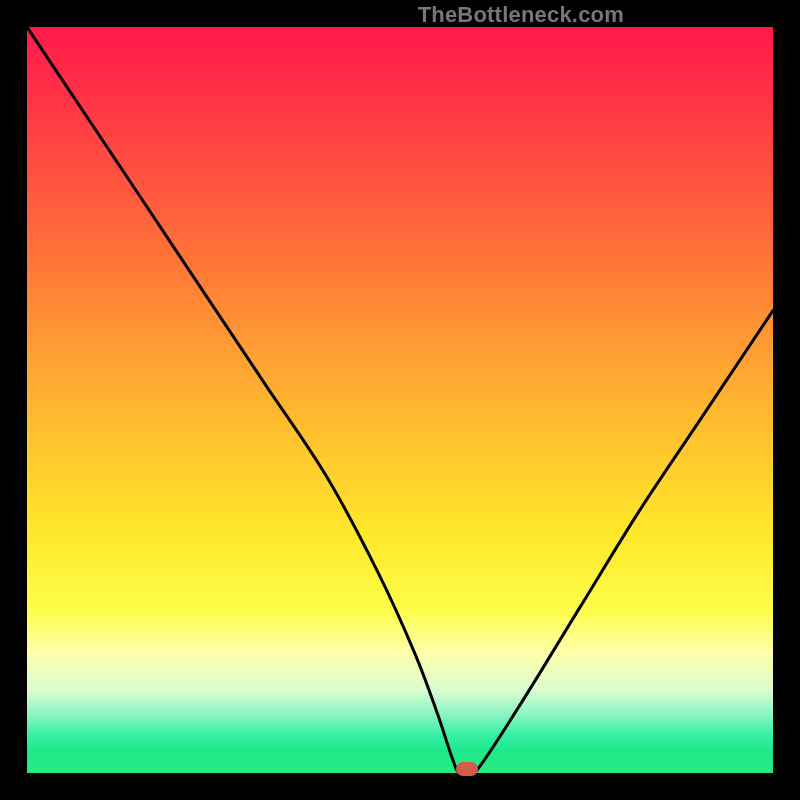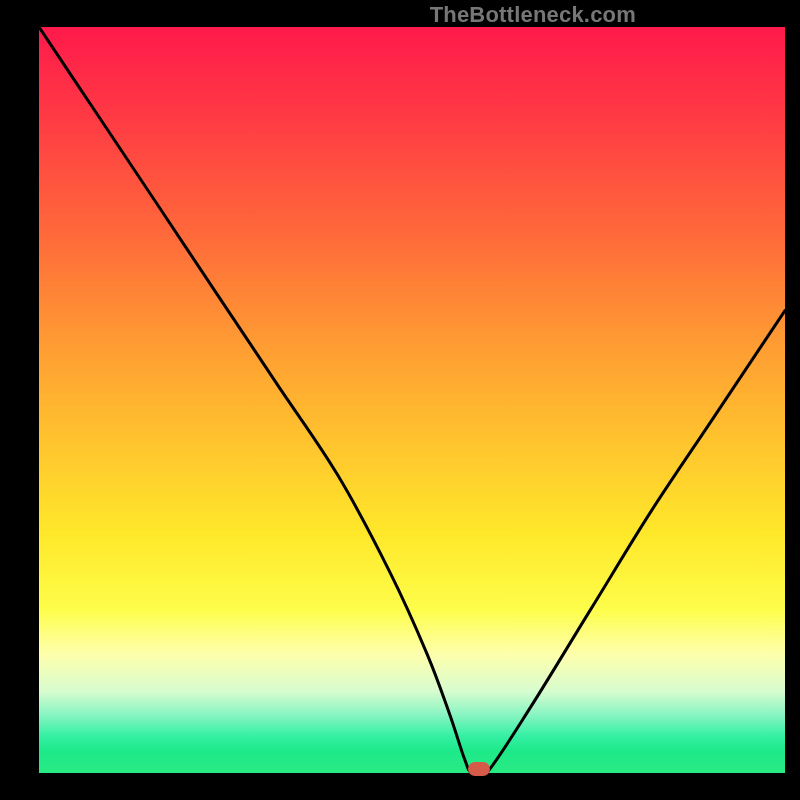--- a/index.html
+++ b/index.html
@@ -5,21 +5,21 @@
   html, body {
     margin: 0;
     padding: 0;
     width: 800px;
     height: 800px;
     background: #000;
     overflow: hidden;
   }
   .frame {
     position: absolute;
-    left: 12px;
+    left: 0;
     top: 0;
     width: 636px;
     height: 800px;
   }
   .watermark {
     position: absolute;
     top: 2px;
     right: 12px;
     font-family: Arial, Helvetica, sans-serif;
     font-size: 22px;

